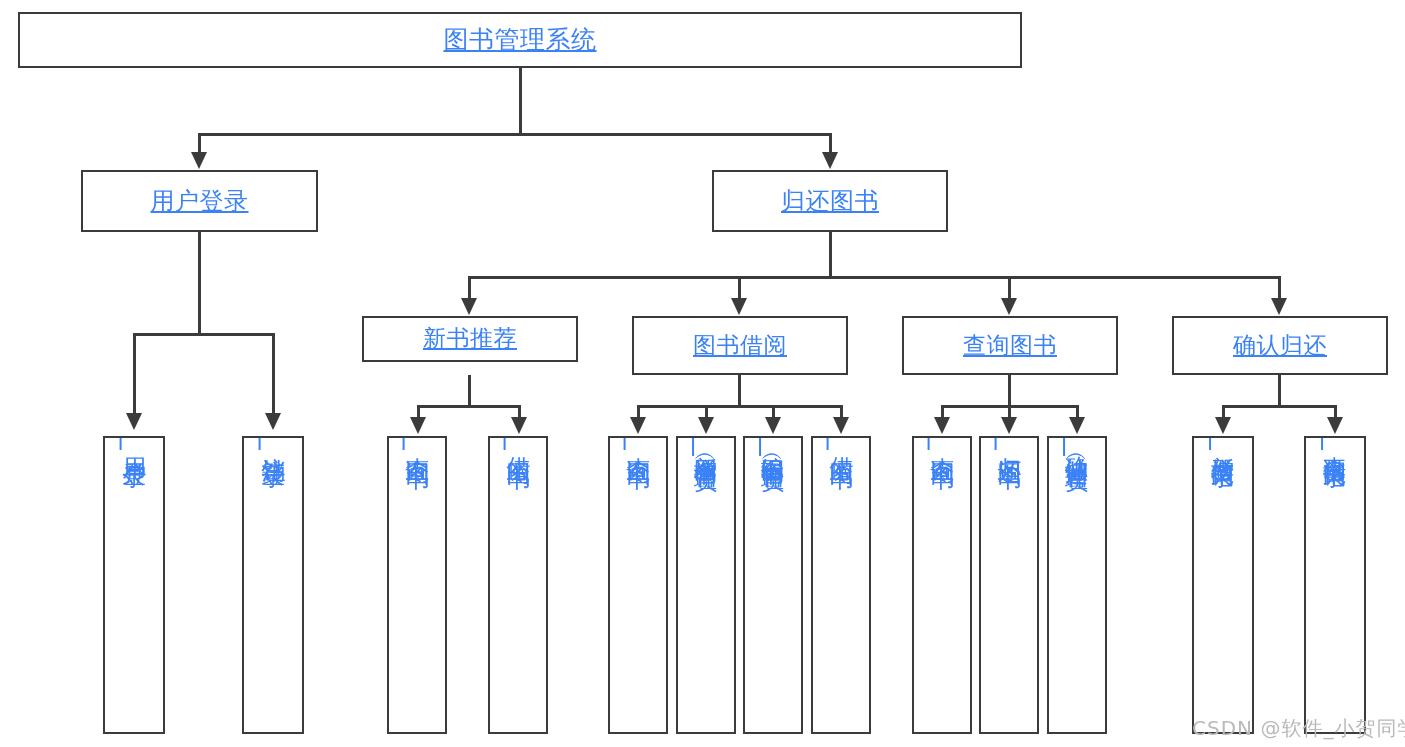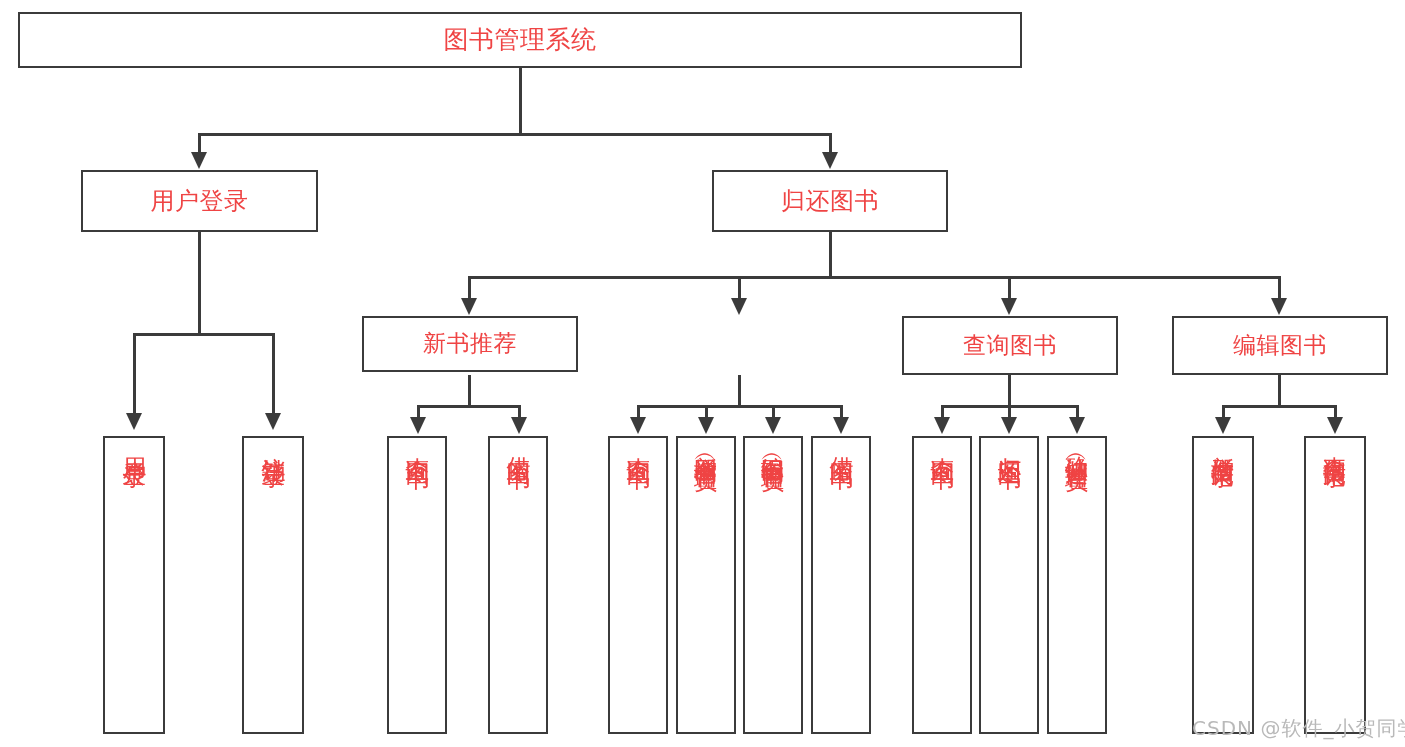--- a/index.html
+++ b/index.html
@@ -18,21 +18,22 @@
   
   .node{
     position:absolute;
     box-sizing:border-box;
     border:2.5px solid #3b3b3b;
     background:#ffffff;
     display:flex;
     align-items:center;
     justify-content:center;
     text-align:right;
-    color:#ef4444;
+    color:#3b82f6;
+    text-decoration:underline;
   }
   .node-label{
     display:block;
     line-height:1.18;
     letter-spacing:0.5px;
     white-space:pre-wrap;
   }
   
   .node.root .node-label{font-size:25px;}
   
@@ -113,28 +114,31 @@
   <div class="conn h" style="left:468px;top:276px;width:812px;"></div>
   <div class="conn v" style="left:468px;top:276px;height:25px;"></div>
   <div class="arrow" style="left:461px;top:298px;"></div>
   <div class="conn v" style="left:738px;top:276px;height:25px;"></div>
   <div class="arrow" style="left:731px;top:298px;"></div>
   <div class="conn v" style="left:1008px;top:276px;height:25px;"></div>
   <div class="arrow" style="left:1001px;top:298px;"></div>
   <div class="conn v" style="left:1278px;top:276px;height:25px;"></div>
   <div class="arrow" style="left:1271px;top:298px;"></div>
 
-  <div class="node h3" style="left:362px;top:316px;width:216px;height:56px;">
+  <div class="node h3" style="left:362px;top:316px;width:216px;height:46px;">
     <span class="node-label">新书推荐</span>
   </div>
+  <div class="node h3" style="left:632px;top:316px;width:216px;height:59px;">
+    <span class="node-label">图书借阅</span>
+  </div>
   <div class="node h3" style="left:902px;top:316px;width:216px;height:59px;">
     <span class="node-label">查询图书</span>
   </div>
   <div class="node h3" style="left:1172px;top:316px;width:216px;height:59px;">
-    <span class="node-label">编辑图书</span>
+    <span class="node-label">确认归还</span>
   </div>
 
   <div class="conn v" style="left:468px;top:375px;height:32px;"></div>
   <div class="conn h" style="left:417px;top:405px;width:103px;"></div>
   <div class="conn v" style="left:417px;top:405px;height:14px;"></div>
   <div class="arrow" style="left:410px;top:417px;"></div>
   <div class="conn v" style="left:518px;top:405px;height:14px;"></div>
   <div class="arrow" style="left:511px;top:417px;"></div>
 
   <div class="conn v" style="left:738px;top:375px;height:32px;"></div>

